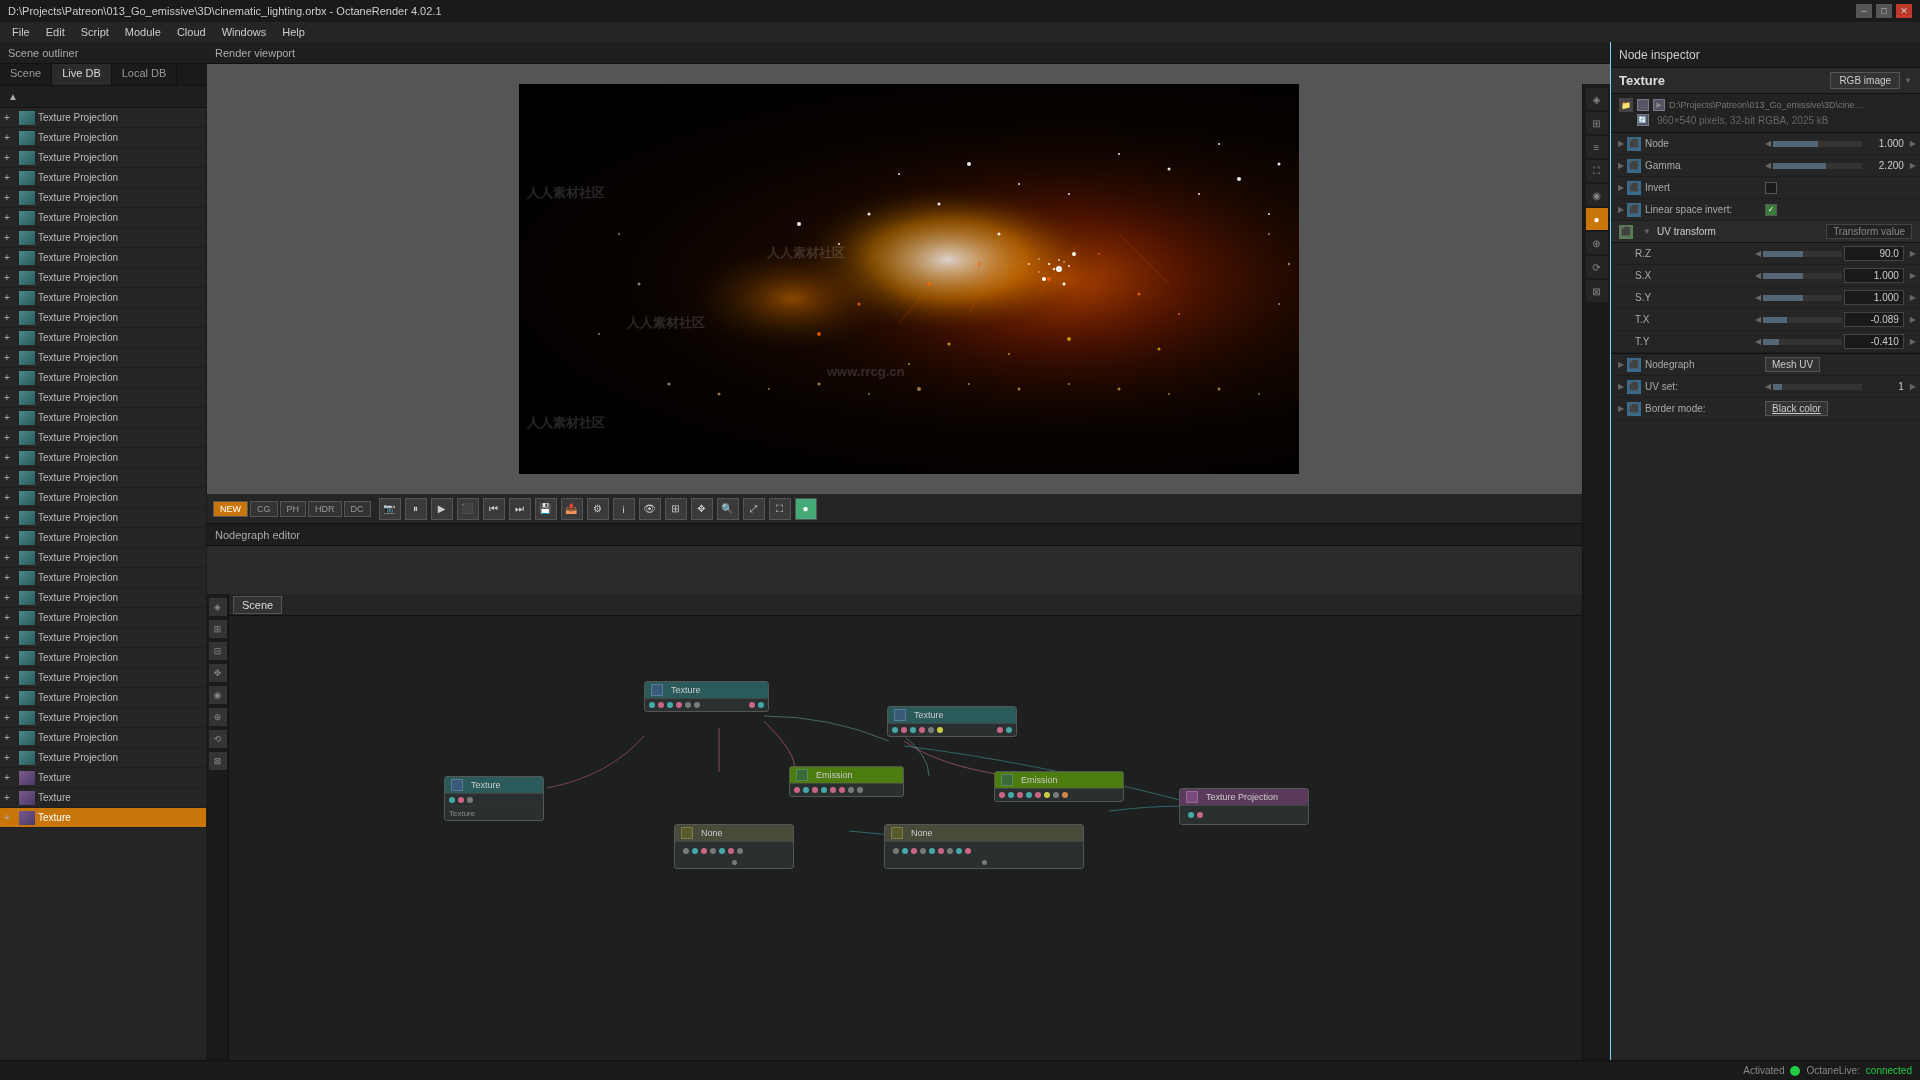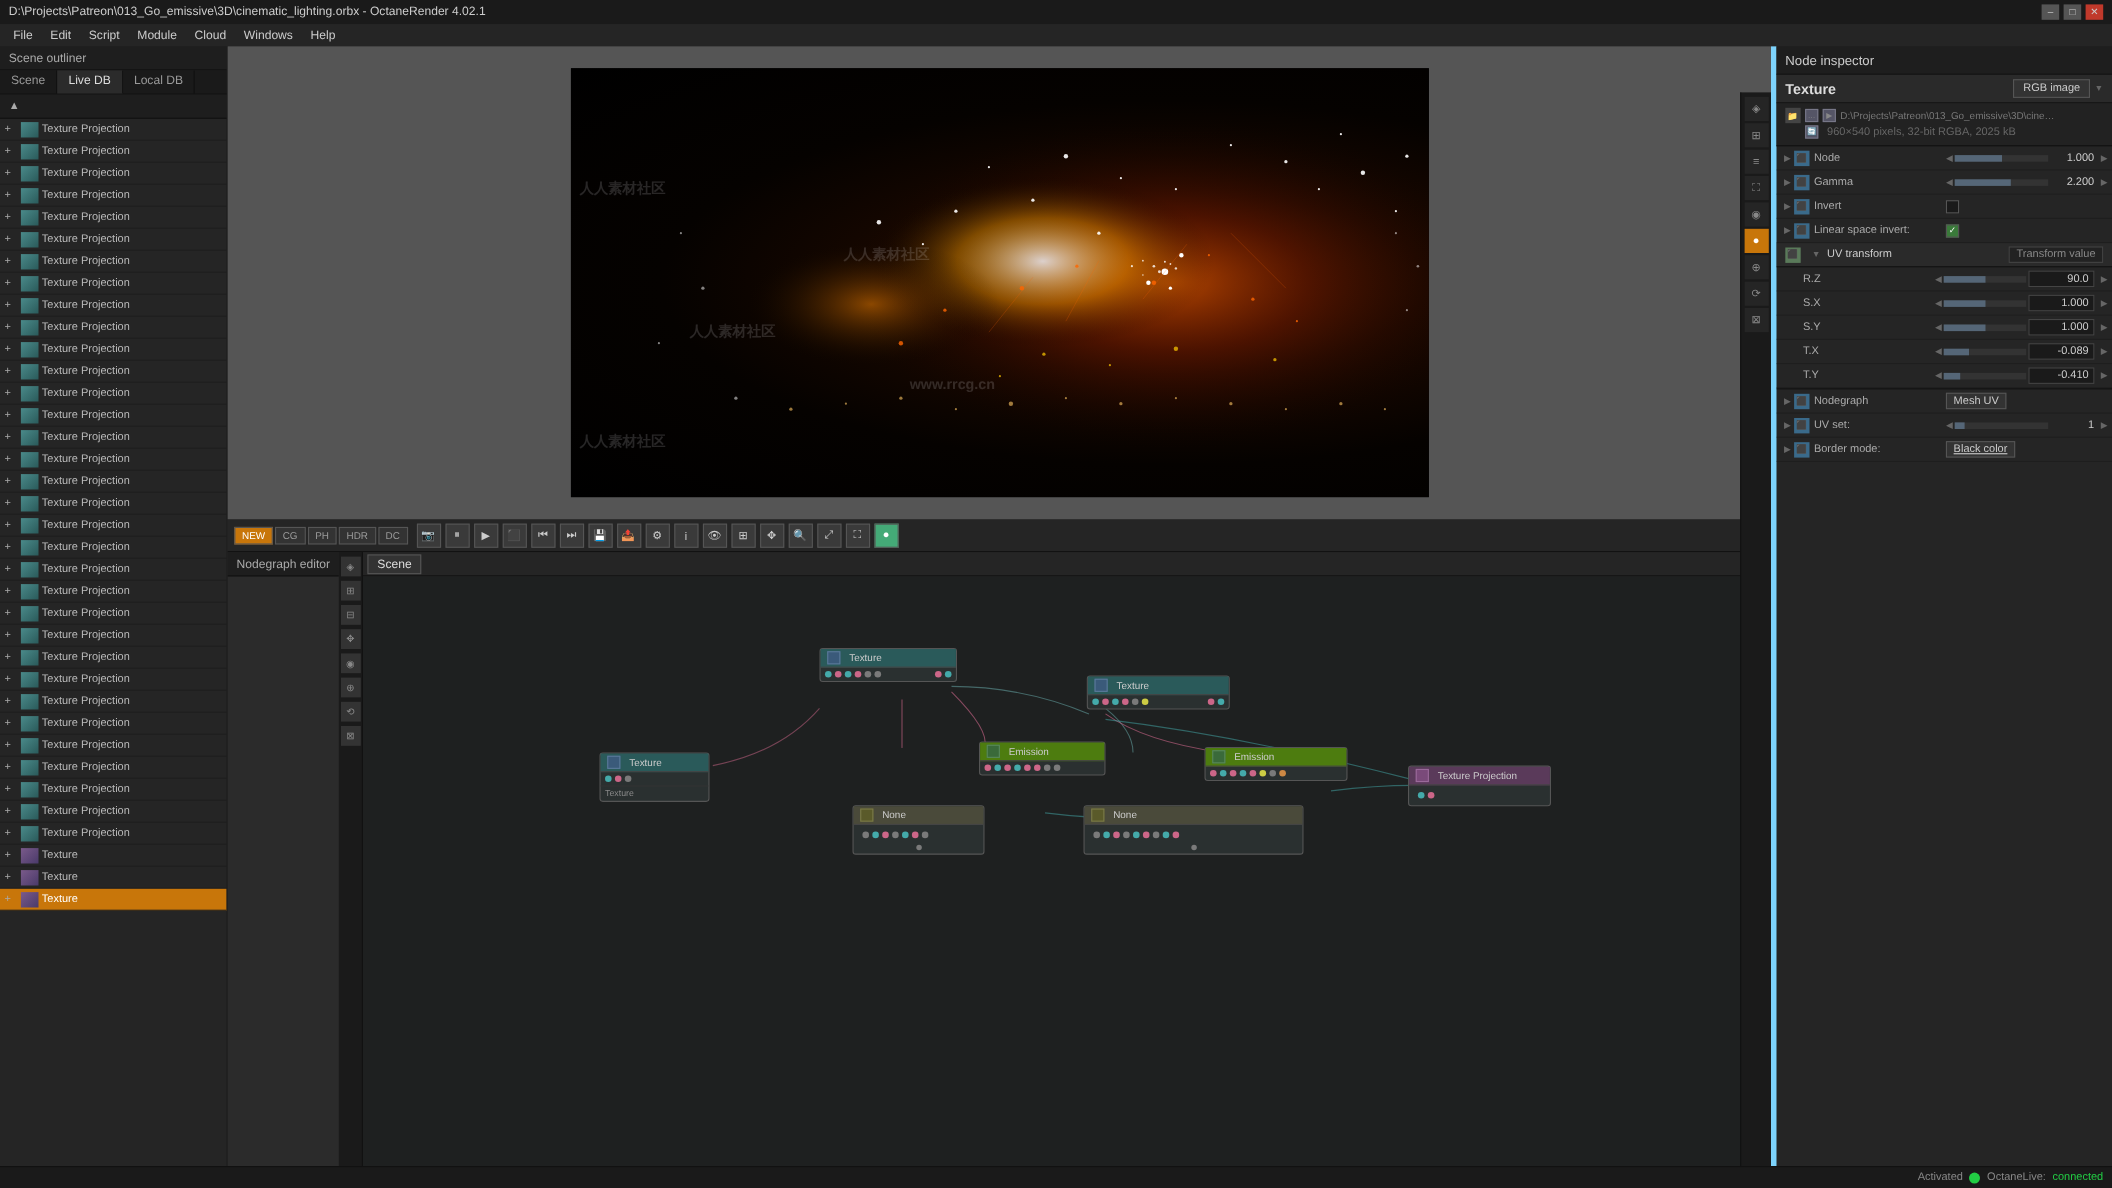--- a/index.html
+++ b/index.html
@@ -303,22 +303,23 @@
       justify-content: center;
       cursor: pointer;
       color: #ccc;
       font-size: 10px;
     }
 
     
     #nodegraph-section {
       flex: 1;
       display: flex;
-      flex-direction: row;
+      flex-direction: column;
       min-height: 200px;
+      gap: 48px;
     }
     #nodegraph-header {
       height: 22px;
       background: #1e1e1e;
       display: flex;
       align-items: center;
       padding: 0 8px;
       border-bottom: 1px solid #111;
       color: #aaa;
       font-size: 11px;
@@ -419,21 +420,21 @@
       color: #888;
       font-size: 9px;
     }
 
     
     #right-panel {
       width: 310px;
       background: #252525;
       display: flex;
       flex-direction: column;
-      border-left: 5px solid #7dd3fc;
+      border-left: 1px solid #7dd3fc;
       flex-shrink: 0;
     }
 
     
     #right-icon-sidebar {
       position: absolute;
       right: 310px;
       top: 42px;
       width: 28px;
       background: #1a1a1a;
@@ -925,20 +926,23 @@
       </div>
     <div id="scene-scroll-btns">
       <div class="scroll-arrow">▲</div>
       <div class="scroll-arrow">▼</div>
     </div>
   </div>
 
   <div id="center-panel">
 
     <div id="render-viewport-section">
+      <div id="render-viewport-header">
+        <span>Render viewport</span>
+      </div>
       <div id="viewport-area">
         <div id="render-image">
           <div id="explosion-bg">
 
             <svg style="position:absolute;top:0;left:0;width:100%;height:100%;">
 
               <radialGradient id="glow1" cx="70%" cy="50%" r="40%">
                 <stop offset="0%" stop-color="#ff6600" stop-opacity="0.6"></stop>
                 <stop offset="40%" stop-color="#aa2200" stop-opacity="0.3"></stop>
                 <stop offset="100%" stop-color="#000" stop-opacity="0"></stop>

